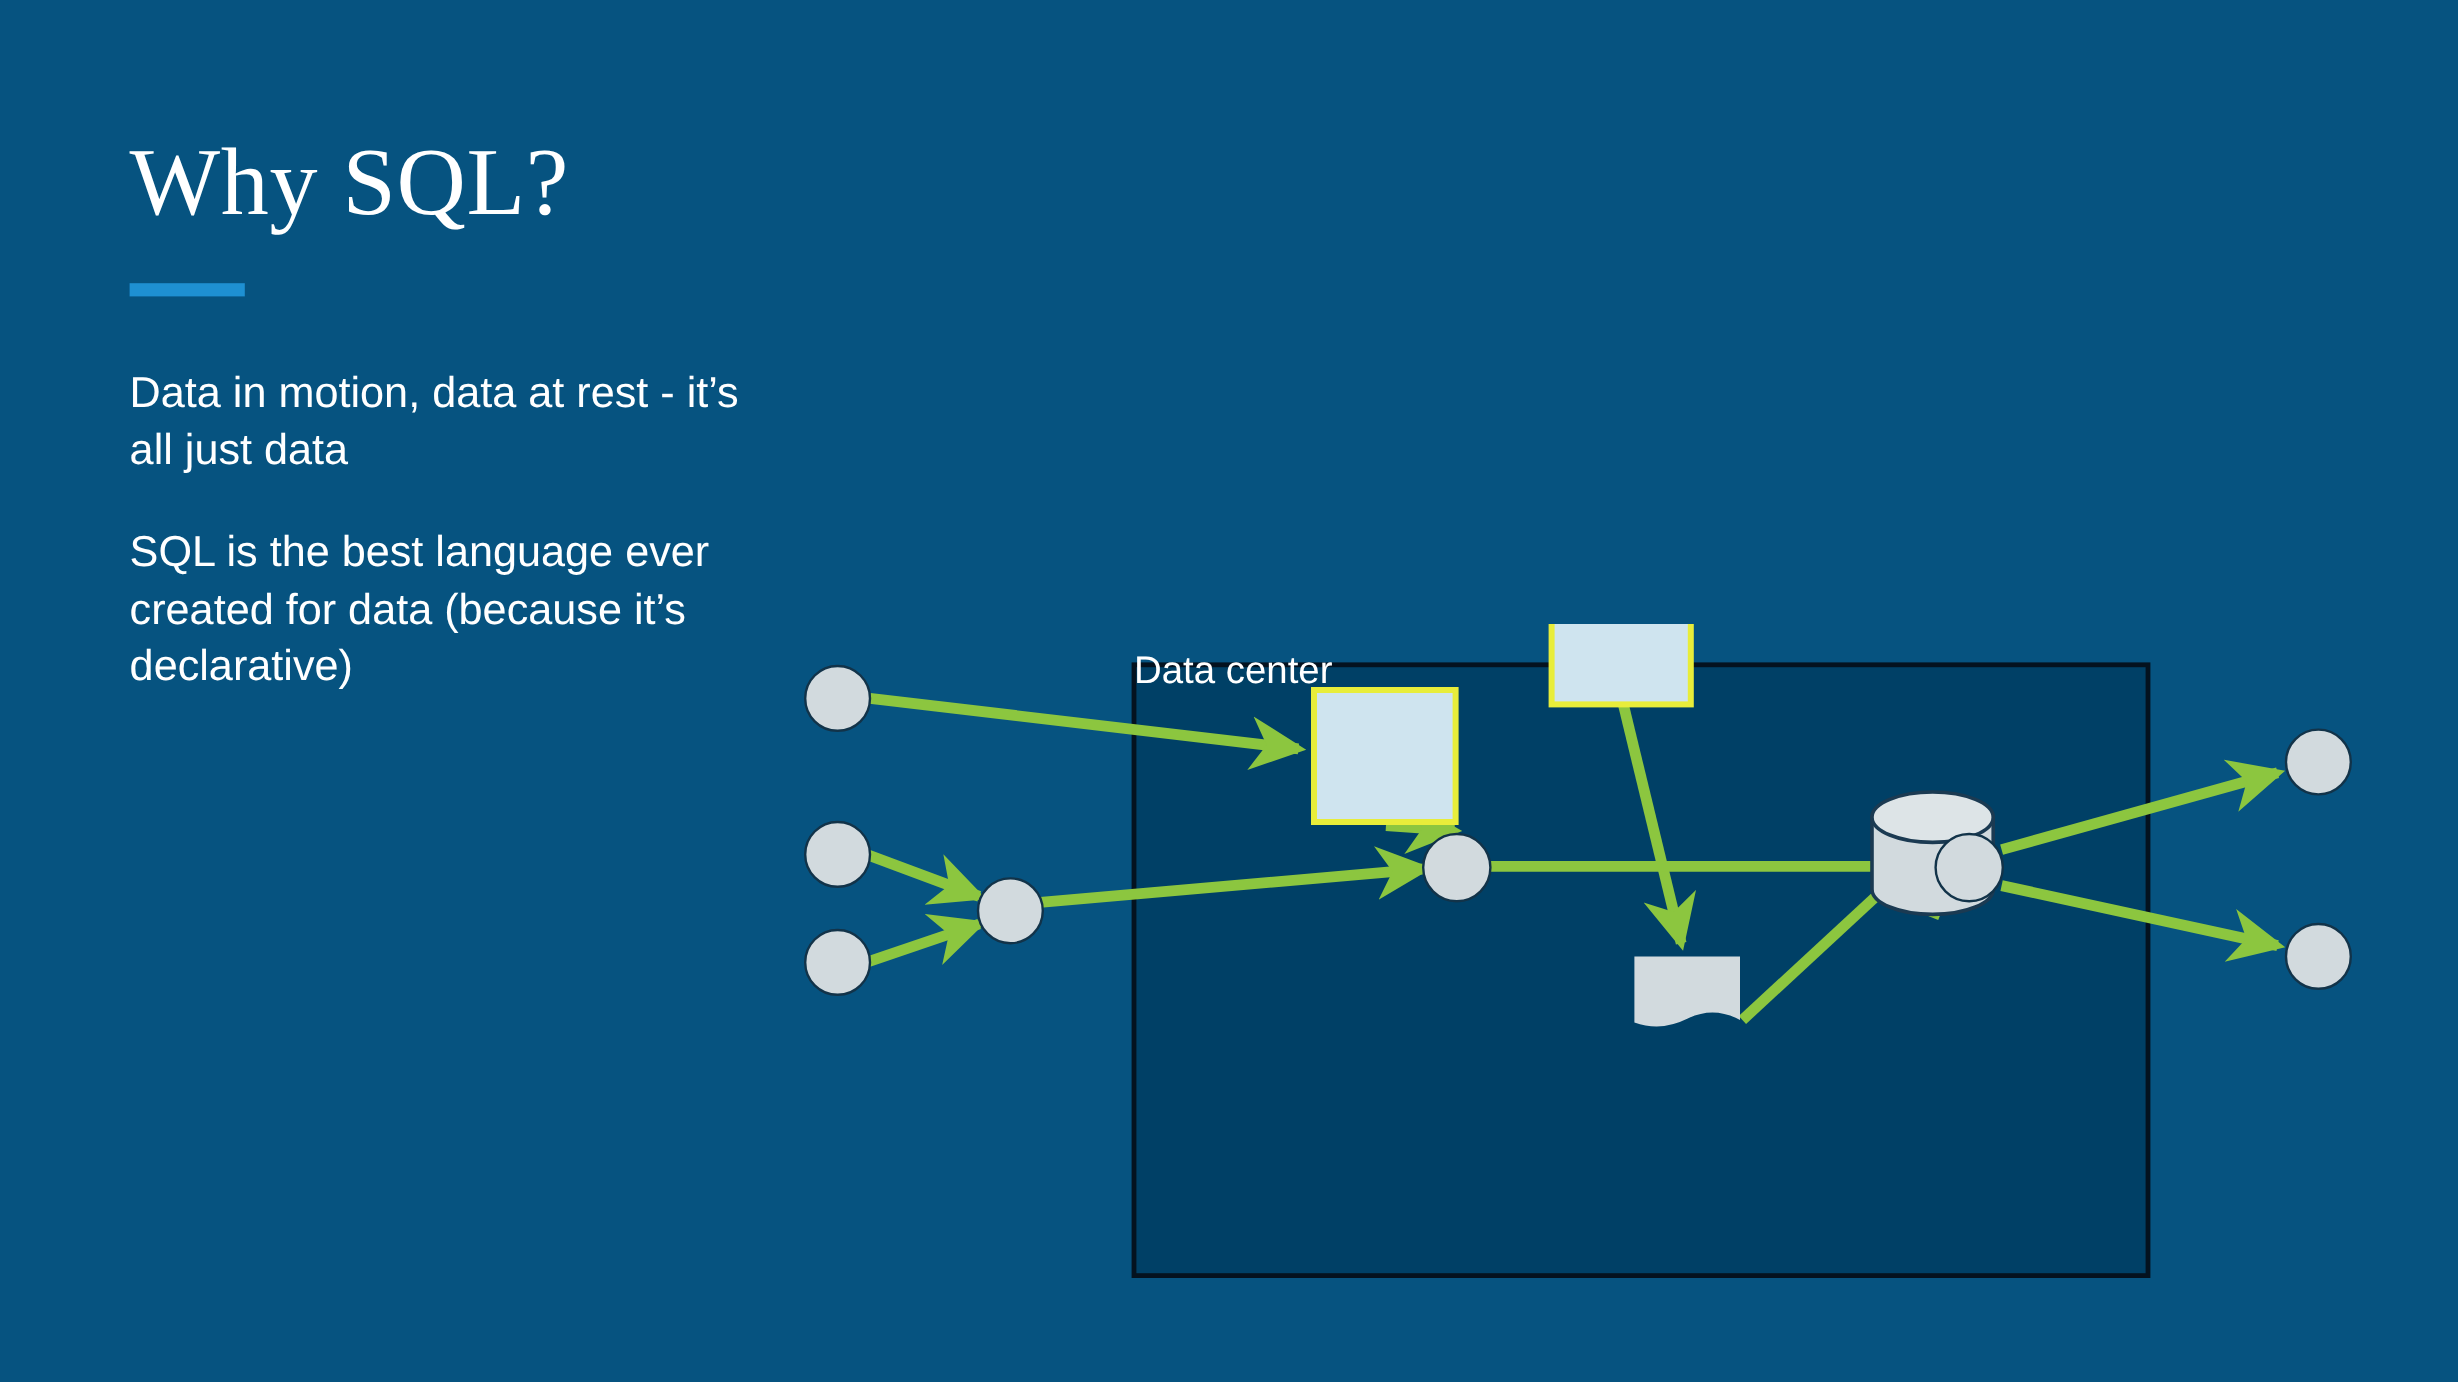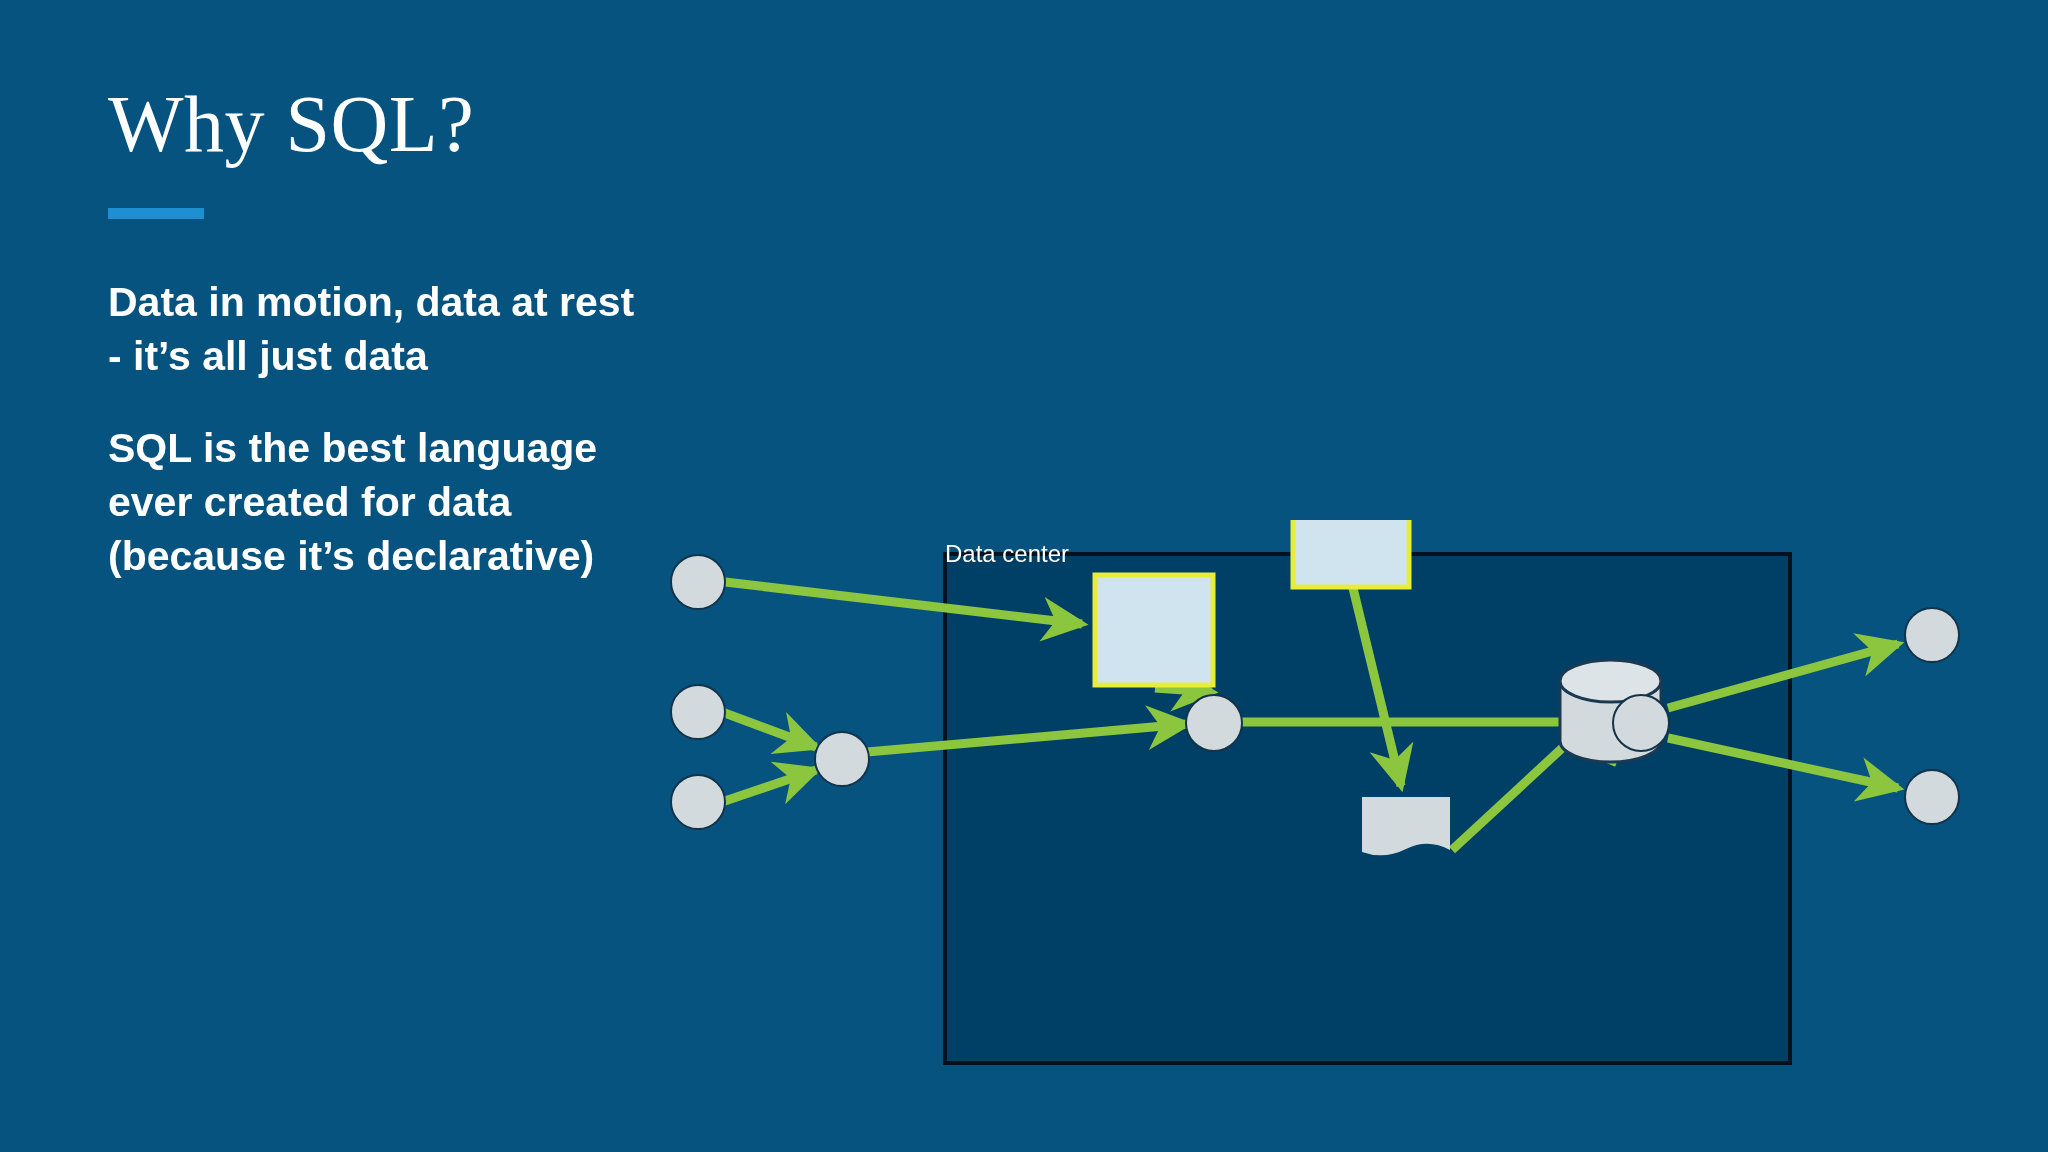--- a/index.html
+++ b/index.html
@@ -19,21 +19,21 @@
     width: 2048px;
     height: 1152px;
     background: #065380;
     overflow: hidden;
   }
 
   
   #left-col {
     position: absolute;
     left: 108px;
-    top: 84px;
+    top: 112px;
     width: 560px;
   }
   #slide-title {
     font-family: "Liberation Serif", "DejaVu Serif", serif;
     font-size: 80px;
     line-height: 1.0;
     color: #ffffff;
     font-weight: 400;
     letter-spacing: 0.5px;
     margin: 0;
@@ -43,44 +43,44 @@
     margin-top: 44px;
     width: 96px;
     height: 11px;
     background: #1e90d2;
   }
   #body-blocks {
     margin-top: 56px;
   }
   .body-para {
     font-family: "Liberation Sans", sans-serif;
-    font-size: 41px;
+    font-size: 36px;
     line-height: 1.32;
     color: #ffffff;
-    font-weight: 700;
+    font-weight: 400;
     margin: 0 0 38px 0;
     max-width: 530px;
   }
   .body-para:last-child { margin-bottom: 0; }
 
   
   #diagram {
     position: absolute;
     left: 620px;
     top: 520px;
     width: 1380px;
     height: 600px;
   }
   #diagram svg { display: block; }
   #datacenter-label {
     position: absolute;
     left: 325px;
     top: 20px;
     font-family: "Liberation Sans", sans-serif;
-    font-size: 24px;
+    font-size: 32px;
     color: #ffffff;
     white-space: nowrap;
   }
 </style>
 </head>
 <body style="background: rgb(6, 83, 128);">
 
 <div id="slide" style="background: rgb(6, 83, 128);">
 
   <div id="left-col">

